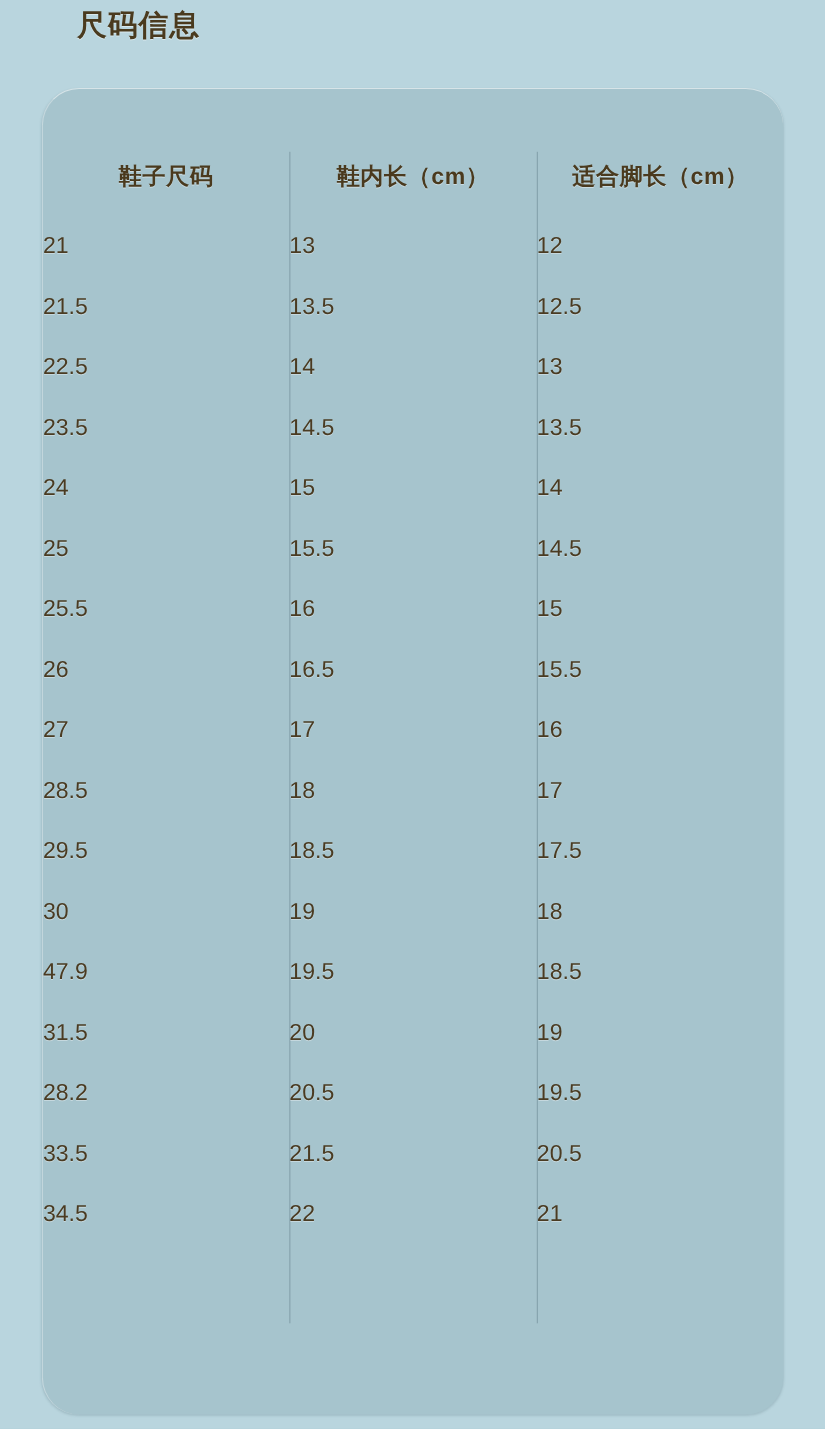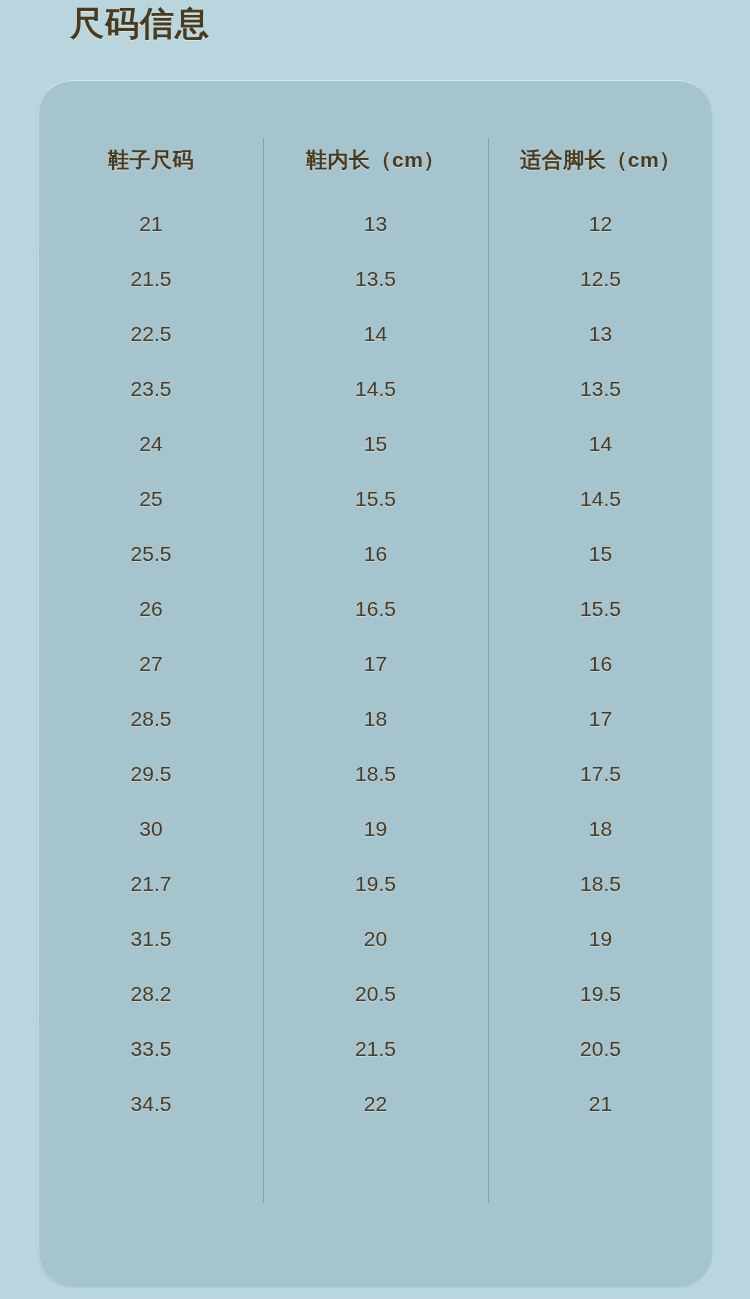--- a/index.html
+++ b/index.html
@@ -14,21 +14,21 @@
     font-family:"Liberation Sans","DejaVu Sans",sans-serif;
     position:relative;
     overflow:hidden;
   }
 
   
   #page-title {
     position:absolute;
     left:70px;
     top:8px;
-    font-size:34px;
+    font-size:27px;
     font-weight:bold;
     letter-spacing:1px;
     color:#4a3a1e;
     text-shadow:0 1px 0 rgba(255,255,255,.45);
     line-height:30px;
     white-space:nowrap;
   }
 
   
   #size-card {
@@ -79,21 +79,20 @@
     font-weight:bold;
     color:#4a3a1e;
     text-shadow:0 1px 0 rgba(255,255,255,.4);
     white-space:nowrap;
     letter-spacing:.5px;
   }
 
   #size-table td {
     height:55px;
     vertical-align:middle;
-    text-align:center;
     font-size:21px;
     font-weight:normal;
     color:#4a3b22;
     text-shadow:0 1px 0 rgba(255,255,255,.35);
     white-space:nowrap;
   }
 </style>
 </head>
 <body>
 
@@ -172,21 +171,21 @@
           <td>29.5</td>
           <td>18.5</td>
           <td>17.5</td>
         </tr>
         <tr>
           <td>30</td>
           <td>19</td>
           <td>18</td>
         </tr>
         <tr>
-          <td>21.7</td>
+          <td>47.9</td>
           <td>19.5</td>
           <td>18.5</td>
         </tr>
         <tr>
           <td>31.5</td>
           <td>20</td>
           <td>19</td>
         </tr>
         <tr>
           <td>28.2</td>

